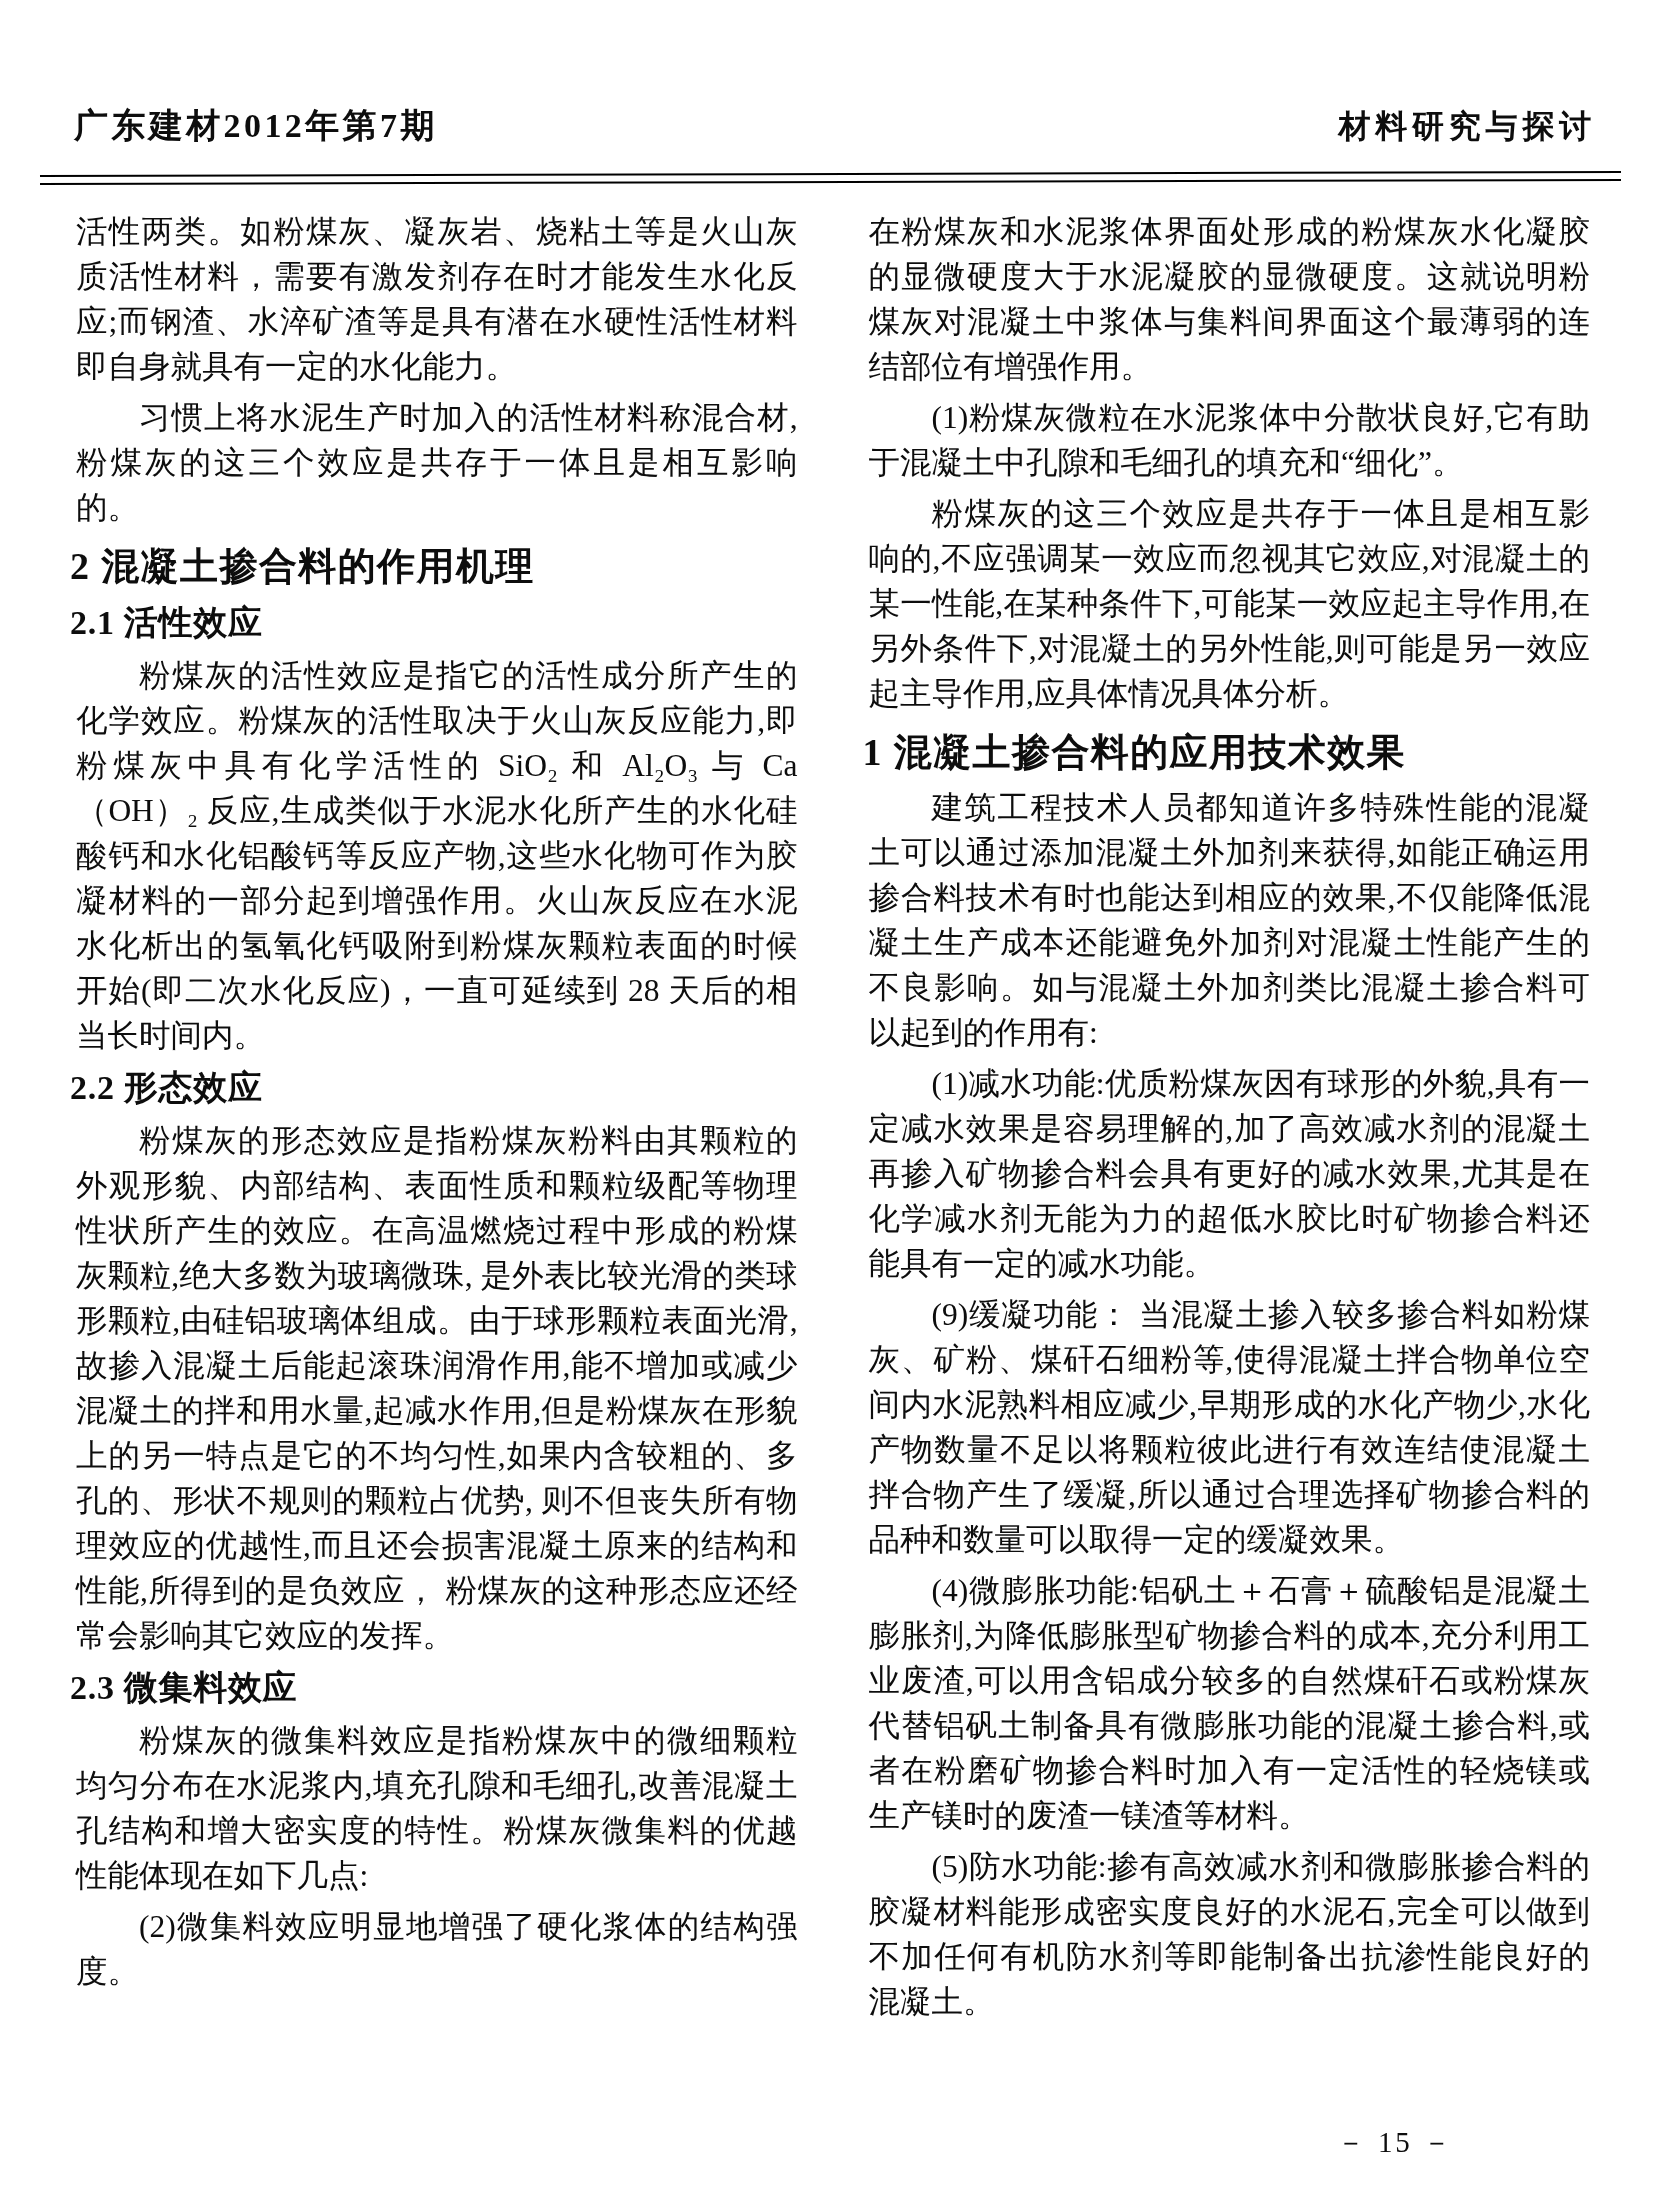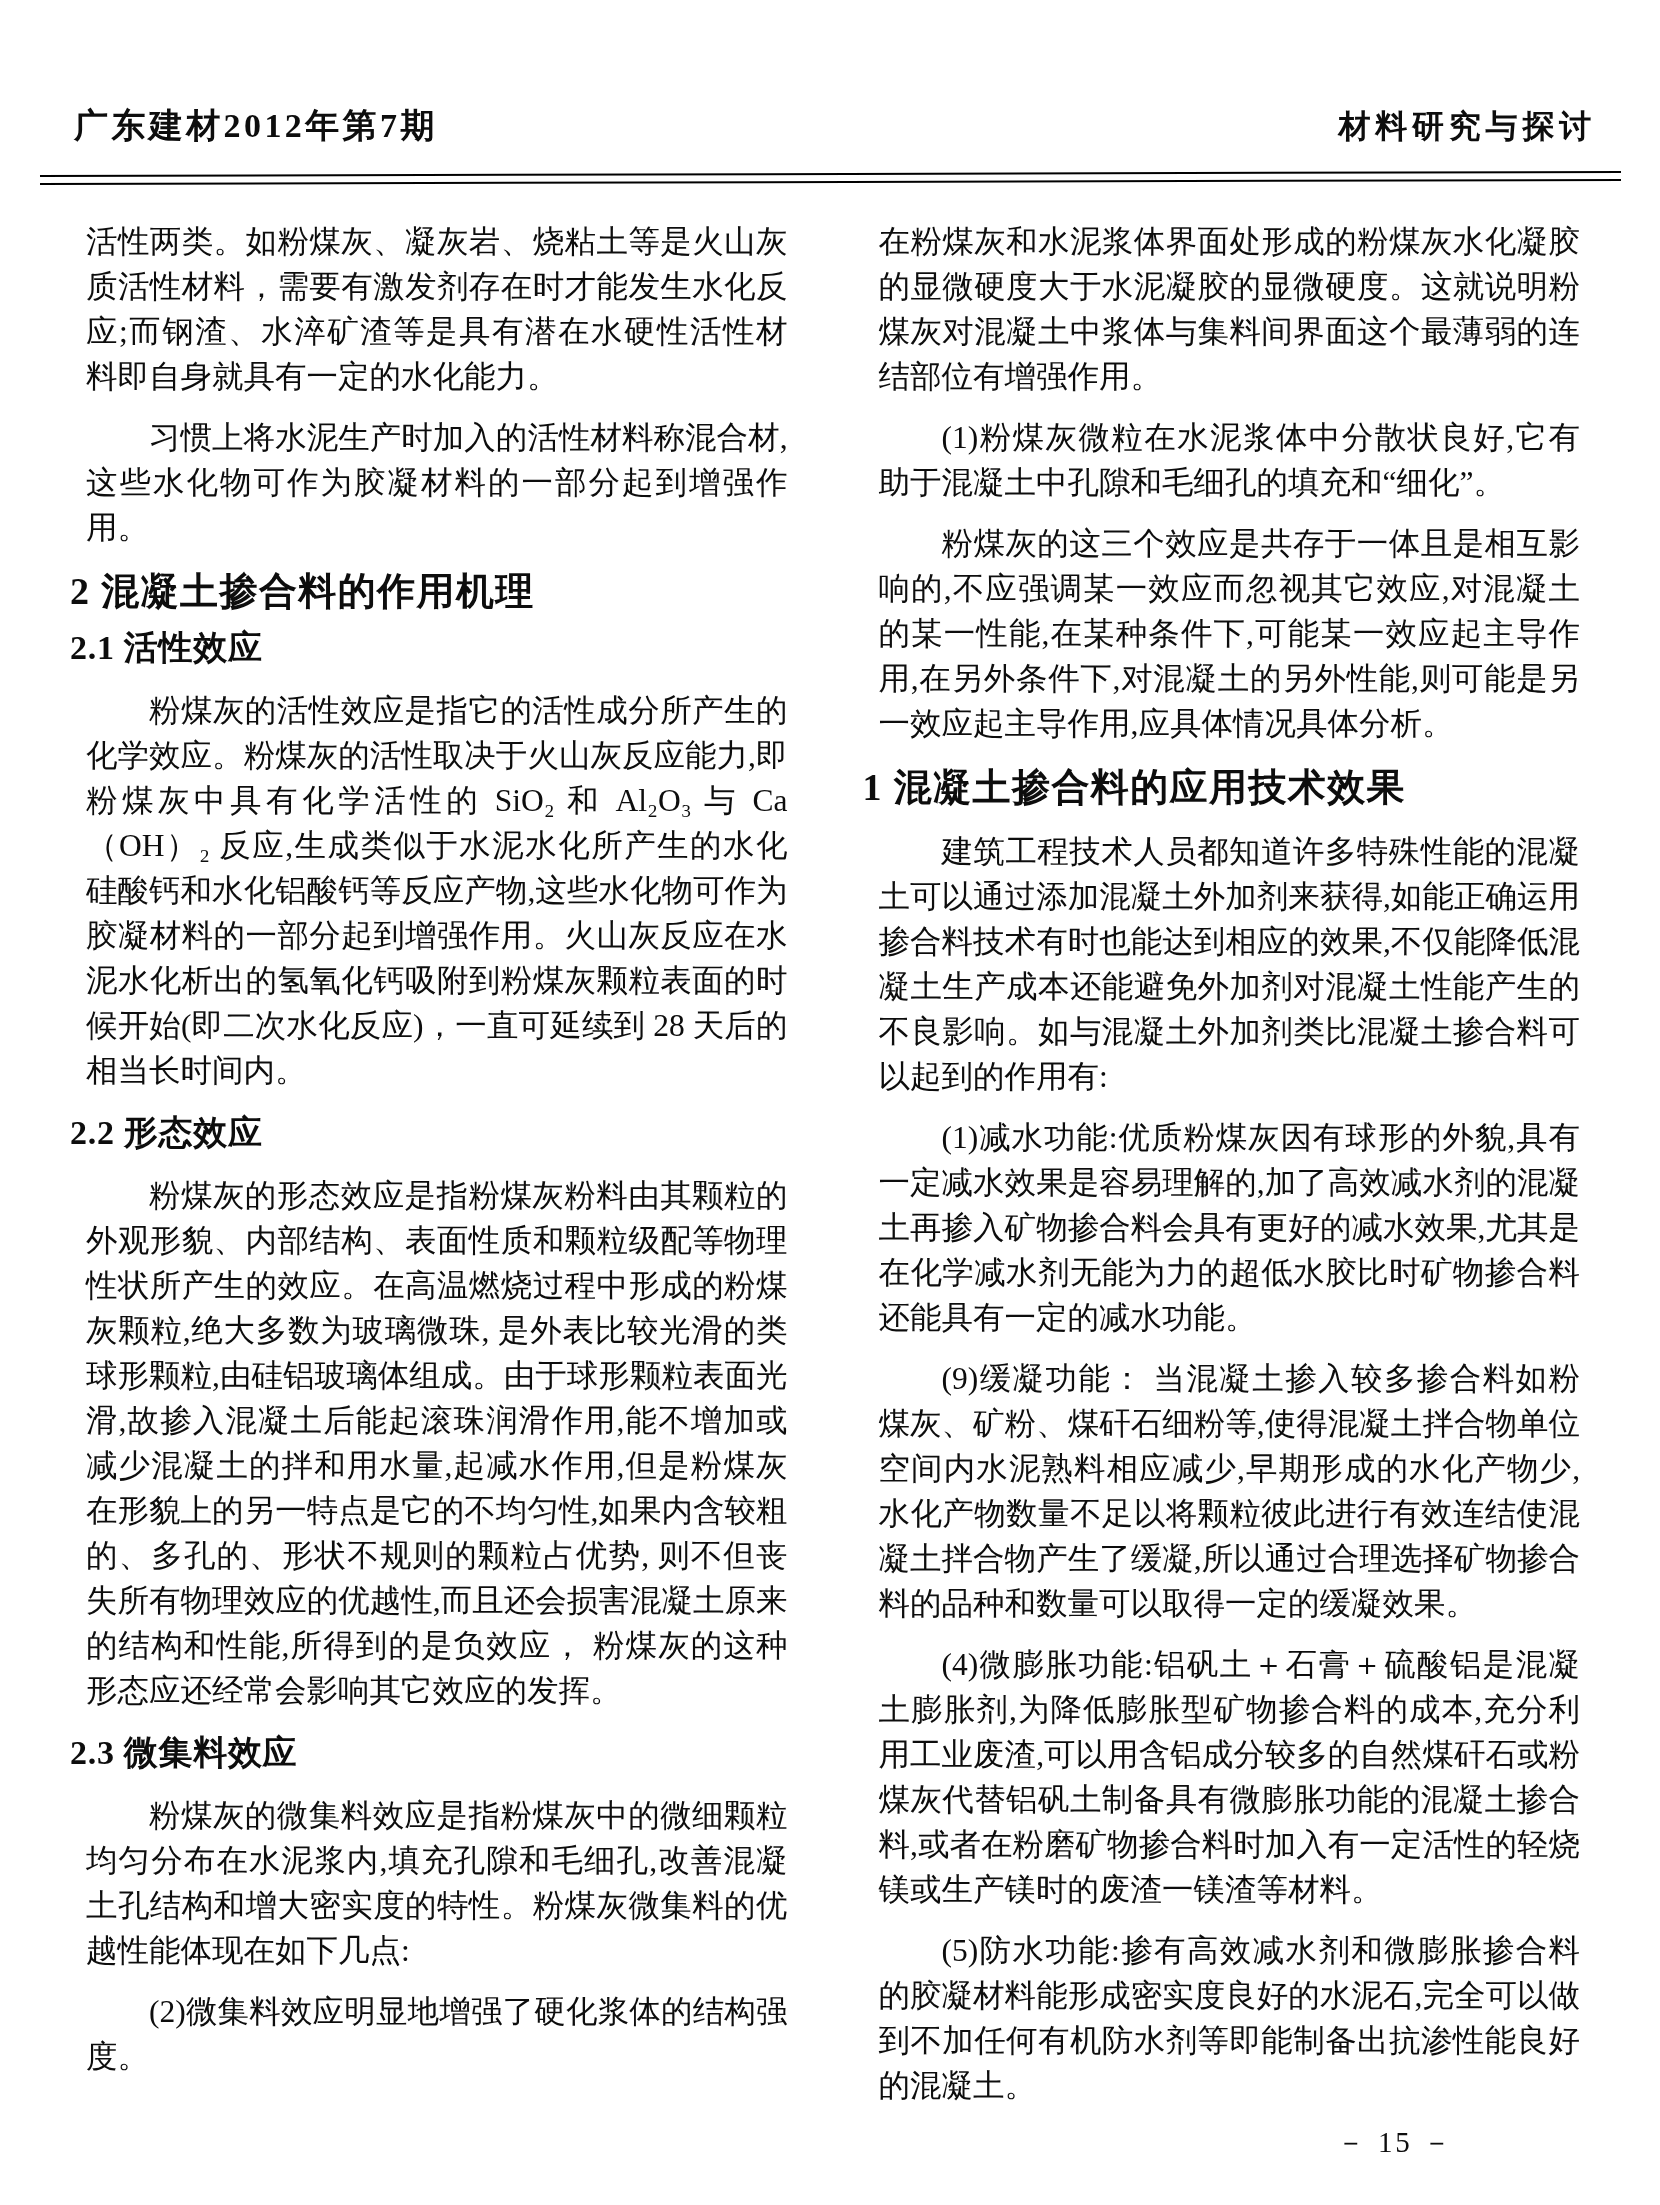--- a/index.html
+++ b/index.html
@@ -25,21 +25,21 @@
   }
   .content {
     position:absolute; top:203px; left:70px; right:65px; bottom:82px;
     display:flex; gap:59px;
   }
   .col {
     flex:1 1 0; min-width:0;
     font-size:31.5px; line-height:45px;
     text-align:justify; text-justify:inter-ideograph;
   }
-  .para { margin:16px; text-indent:2em; }
+  .para { margin:6px; text-indent:2em; }
   .para.noindent { text-indent:0; }
   .h1 {
     font-size:38px; font-weight:700; line-height:51px;
     margin:11px 0 6.8px 0; text-indent:0; letter-spacing:1.4px;
   }
   .h2 {
     font-size:34px; font-weight:700; line-height:48px;
     margin:5.5px 0 2.7px 0; text-indent:0; letter-spacing:0.7px;
   }
   .footer {
@@ -55,21 +55,21 @@
   <div class="header">
     <span class="header-left">广东建材2012年第7期</span>
     <span class="header-right">材料研究与探讨</span>
   </div>
   <div class="header-rule"></div>
 
   <div class="content">
 
     <div class="col">
       <p class="para noindent">活性两类。如粉煤灰、凝灰岩、烧粘土等是火山灰质活性材料，需要有激发剂存在时才能发生水化反应;而钢渣、水淬矿渣等是具有潜在水硬性活性材料即自身就具有一定的水化能力。</p>
-      <p class="para">习惯上将水泥生产时加入的活性材料称混合材,这些水化物可作为胶凝材料的一部分起到增强作用。</p>
+      <p class="para">习惯上将水泥生产时加入的活性材料称混合材,粉煤灰的这三个效应是共存于一体且是相互影响的。</p>
       <div class="h1">2 混凝土掺合料的作用机理</div>
       <div class="h2">2.1 活性效应</div>
       <p class="para">粉煤灰的活性效应是指它的活性成分所产生的化学效应。粉煤灰的活性取决于火山灰反应能力,即粉煤灰中具有化学活性的 SiO₂ 和 Al₂O₃ 与 Ca（OH）₂ 反应,生成类似于水泥水化所产生的水化硅酸钙和水化铝酸钙等反应产物,这些水化物可作为胶凝材料的一部分起到增强作用。火山灰反应在水泥水化析出的氢氧化钙吸附到粉煤灰颗粒表面的时候开始(即二次水化反应)，一直可延续到 28 天后的相当长时间内。</p>
       <div class="h2">2.2 形态效应</div>
       <p class="para">粉煤灰的形态效应是指粉煤灰粉料由其颗粒的外观形貌、内部结构、表面性质和颗粒级配等物理性状所产生的效应。在高温燃烧过程中形成的粉煤灰颗粒,绝大多数为玻璃微珠, 是外表比较光滑的类球形颗粒,由硅铝玻璃体组成。由于球形颗粒表面光滑,故掺入混凝土后能起滚珠润滑作用,能不增加或减少混凝土的拌和用水量,起减水作用,但是粉煤灰在形貌上的另一特点是它的不均匀性,如果内含较粗的、多孔的、形状不规则的颗粒占优势, 则不但丧失所有物理效应的优越性,而且还会损害混凝土原来的结构和性能,所得到的是负效应， 粉煤灰的这种形态应还经常会影响其它效应的发挥。</p>
       <div class="h2">2.3 微集料效应</div>
       <p class="para">粉煤灰的微集料效应是指粉煤灰中的微细颗粒均匀分布在水泥浆内,填充孔隙和毛细孔,改善混凝土孔结构和增大密实度的特性。粉煤灰微集料的优越性能体现在如下几点:</p>
       <p class="para">(2)微集料效应明显地增强了硬化浆体的结构强度。</p>
     </div>
 

